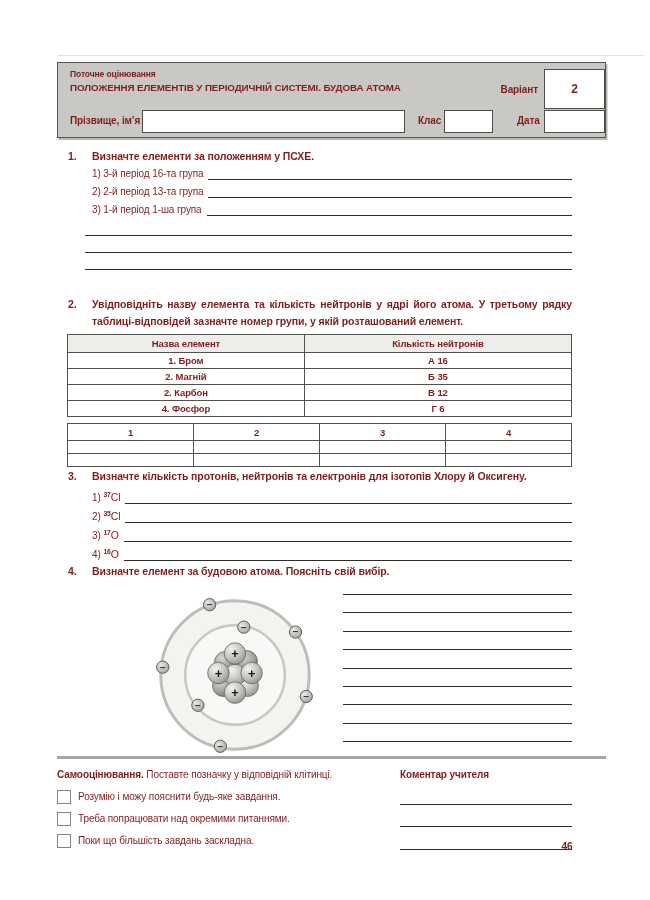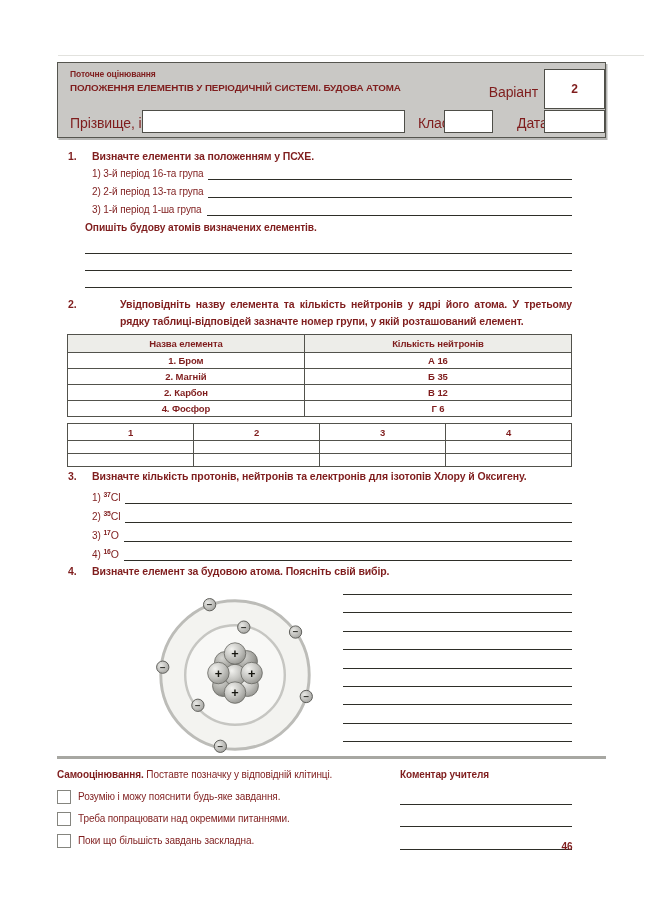--- a/index.html
+++ b/index.html
@@ -7,38 +7,38 @@
     position:relative;width:650px;height:900px;background:#ffffff;overflow:hidden;
     font-family:"Liberation Sans","DejaVu Sans",sans-serif;color:#7f1d1d;letter-spacing:-0.1px;
   }
   .scan-line{position:absolute;top:55px;left:58px;width:586px;height:1px;background:#e2e2de;}
 
   
   .hdr{position:absolute;top:62px;left:57px;width:549px;height:76px;background:#c9c8c5;
        border:1.3px solid #55554f;box-shadow:1.5px 2px 0 rgba(95,95,90,.45);box-sizing:border-box;}
   .hdr-sub{position:absolute;top:6px;left:12px;font-size:8.5px;font-weight:700;}
   .hdr-title{position:absolute;top:19px;left:12px;font-size:9.8px;font-weight:700;}
-  .hdr-lbl{font-size:14px;font-weight:400;}
+  .hdr-lbl{font-size:10px;font-weight:700;}
   .variant-lbl{position:absolute;top:21px;left:486px;width:52px;text-align:right;}
   .wbox{position:absolute;background:#ffffff;border:1px solid #4e4e48;box-sizing:border-box;}
   .box-variant{top:6px;left:486px;width:61px;height:40px;font-size:12px;font-weight:700;
                display:flex;align-items:center;justify-content:center;}
   .name-lbl{position:absolute;top:52px;left:12px;}
   .box-name{top:47px;left:84px;width:263px;height:23px;}
   .class-lbl{position:absolute;top:52px;left:360px;}
   .box-class{top:47px;left:386px;width:49px;height:23px;}
   .date-lbl{position:absolute;top:52px;left:459px;}
   .box-date{top:47px;left:486px;width:61px;height:23px;}
 
   
   .task{position:absolute;left:57px;width:515px;}
   .t-head{display:flex;font-size:10.5px;font-weight:700;line-height:17px;}
   .t-num{width:35px;padding-left:11px;box-sizing:border-box;flex:none;}
   .t-title{flex:1;}
-  .t-title.just{text-align:justify;margin-left:28px;}
+  .t-title.just{text-align:justify;}
   .items{margin-left:35px;}
   .item-row{display:flex;font-size:10px;line-height:18px;}
   .item-text{white-space:nowrap;}
   .fill-line{flex:1;border-bottom:1px solid #2e2e28;margin-left:5px;margin-bottom:3px;}
   .subline{margin-left:28px;font-size:10.2px;font-weight:700;line-height:18px;}
   .rules{margin-left:28px;}
   .rule{border-bottom:1px solid #2e2e28;}
   .rule.h16{height:16px;}
   sup.mass{font-size:6.8px;vertical-align:super;line-height:0;font-weight:700;}
   .nuclide-sym{font-size:10.5px;}
@@ -106,41 +106,40 @@
       </div>
       <div class="item-row">
         <span class="item-text">2) 2-й період 13-та група</span>
         <span class="fill-line"></span>
       </div>
       <div class="item-row">
         <span class="item-text">3) 1-й період 1-ша група</span>
         <span class="fill-line"></span>
       </div>
     </div>
-    <div class="subline">Опишіть будову атомів визначених елементів.</div>
     <div class="rules">
       <div class="rule h16"></div>
       <div class="rule h16"></div>
       <div class="rule h16"></div>
     </div>
   </div>
 
   <div class="task" style="top:296px;">
     <div class="t-head">
       <span class="t-num">2.</span>
       <span class="t-title just">Увідповідніть назву елемента та кількість нейтронів у ядрі його атома. У третьому рядку таблиці-відповідей зазначте номер групи, у якій розташований елемент.</span>
     </div>
     <table class="tbl">
       <colgroup>
           <col style="width:47%">
           <col style="width:53%">
         </colgroup>
       <tbody>
           <tr>
-        <th>Назва елемента</th>
+        <th>Назва елемент</th>
         <th>Кількість нейтронів</th>
       </tr>
       <tr>
         <td>1. Бром</td>
         <td>А 16</td>
       </tr>
       <tr>
         <td>2. Магній</td>
         <td>Б 35</td>
       </tr>

